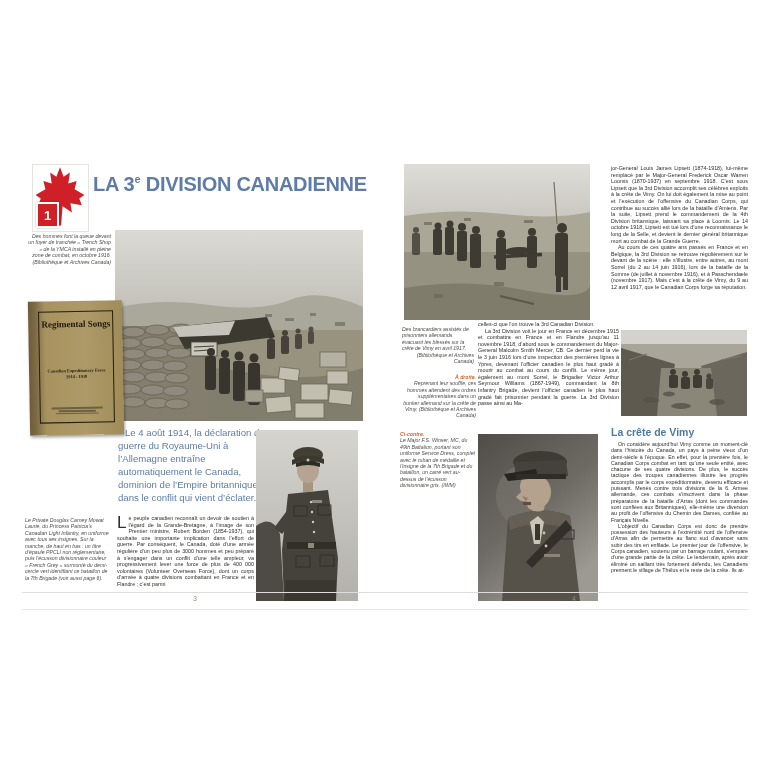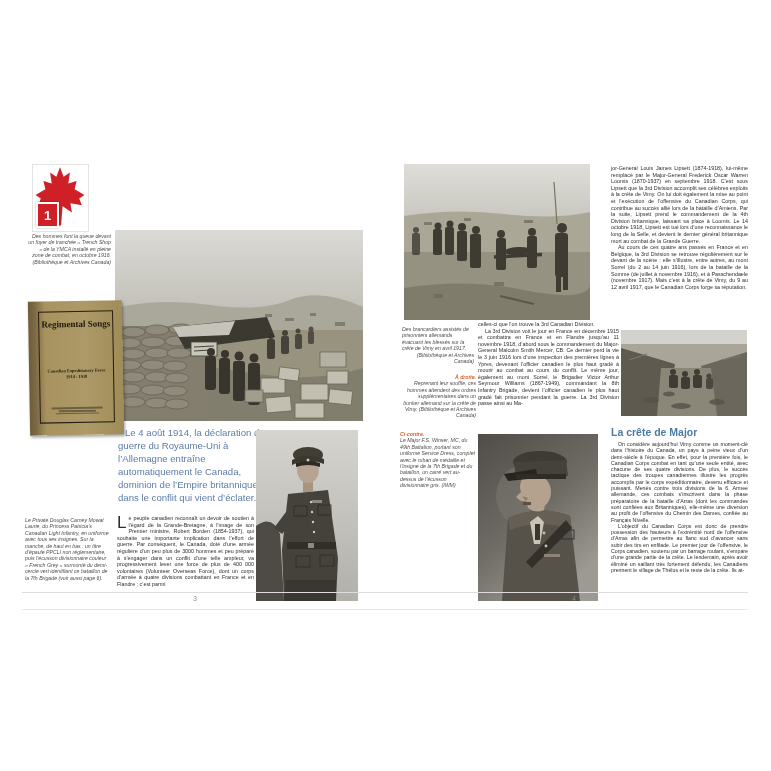--- a/index.html
+++ b/index.html
@@ -63,20 +63,21 @@
 <div class="root">
 
   <div class="abs badge">
     <svg width="52" height="62" viewBox="0 0 100 118">
       <path fill="#cf2027" d="M50 2 L57 20 L69 12 L66 33 L82 28 L78 44 L97 55 L87 62 L92 75 L70 71 L73 89 L55 77 L52 114 L48 114 L45 77 L27 89 L30 71 L8 75 L13 62 L3 55 L22 44 L18 28 L34 33 L31 12 L43 20 Z"></path>
     </svg>
     <div class="badge-num">1</div>
   </div>
 
   <div class="abs title">
+    <div><span>LA 3</span><sup>e</sup> <span>DIVISION CANADIENNE</span></div>
   </div>
 
   <div class="abs cap" style="left:27px;top:233px;width:84px;text-align:right;">
     <span>Des hommes font la queue devant un foyer de tranchée « Trench Shop » de la YMCA installé en pleine zone de combat, en octobre 1916.</span>
     <span class="credit">(Bibliothèque et Archives Canada)</span>
   </div>
 
   <div class="abs photo" style="left:115px;top:230px;width:248px;height:191px;">
     <svg width="248" height="191" viewBox="0 0 248 191">
       <defs>
@@ -389,21 +390,21 @@
         <ellipse cx="30" cy="70" rx="8" ry="3"></ellipse>
           <ellipse cx="60" cy="76" rx="10" ry="3"></ellipse>
         <ellipse cx="96" cy="72" rx="8" ry="3"></ellipse>
           <ellipse cx="48" cy="64" rx="6" ry="2.4"></ellipse>
       </g>
       <line x1="8" y1="30" x2="26" y2="24" stroke="#7b776a" stroke-width="1.2"></line>
       <line x1="100" y1="30" x2="120" y2="26" stroke="#7b776a" stroke-width="1.2"></line>
     </svg>
   </div>
 
-  <div class="abs section-h">La crête de Major</div>
+  <div class="abs section-h">La crête de Vimy</div>
 
   <div class="abs body-col" style="left:611px;top:441px;width:137px;height:150px;font-size:5.25px;line-height:6.3px;">
     <p class="indent">On considère aujourd’hui Vimy comme un moment-clé dans l’histoire du Canada, un pays à peine vieux d’un demi-siècle à l’époque. En effet, pour la première fois, le Canadian Corps combat en tant qu’une seule entité, avec chacune de ses quatre divisions. De plus, le succès tactique des troupes canadiennes illustre les progrès accomplis par le corps expéditionnaire, devenu efficace et puissant. Menés contre trois divisions de la 6. Armee allemande, ces combats s’inscrivent dans la phase préparatoire de la bataille d’Arras (dont les commandes sont confiées aux Britanniques), elle-même une diversion au profit de l’offensive du Chemin des Dames, confiée au Français Nivelle.</p>
     <p class="indent">L’objectif du Canadian Corps est donc de prendre possession des hauteurs à l’extrémité nord de l’offensive d’Arras afin de permettre au flanc sud d’avancer sans subir des tirs en enfilade. Le premier jour de l’offensive, le Corps canadien, soutenu par un barrage roulant, s’empare d’une grande partie de la crête. Le lendemain, après avoir éliminé un saillant très fortement défendu, les Canadiens prennent le village de Thélus et le reste de la crête. Ils at-</p>
   </div>
 
   <div class="abs folio" style="left:519px;top:595px;">4</div>
 
   <div class="abs edge1"></div>
   <div class="abs edge2"></div>

